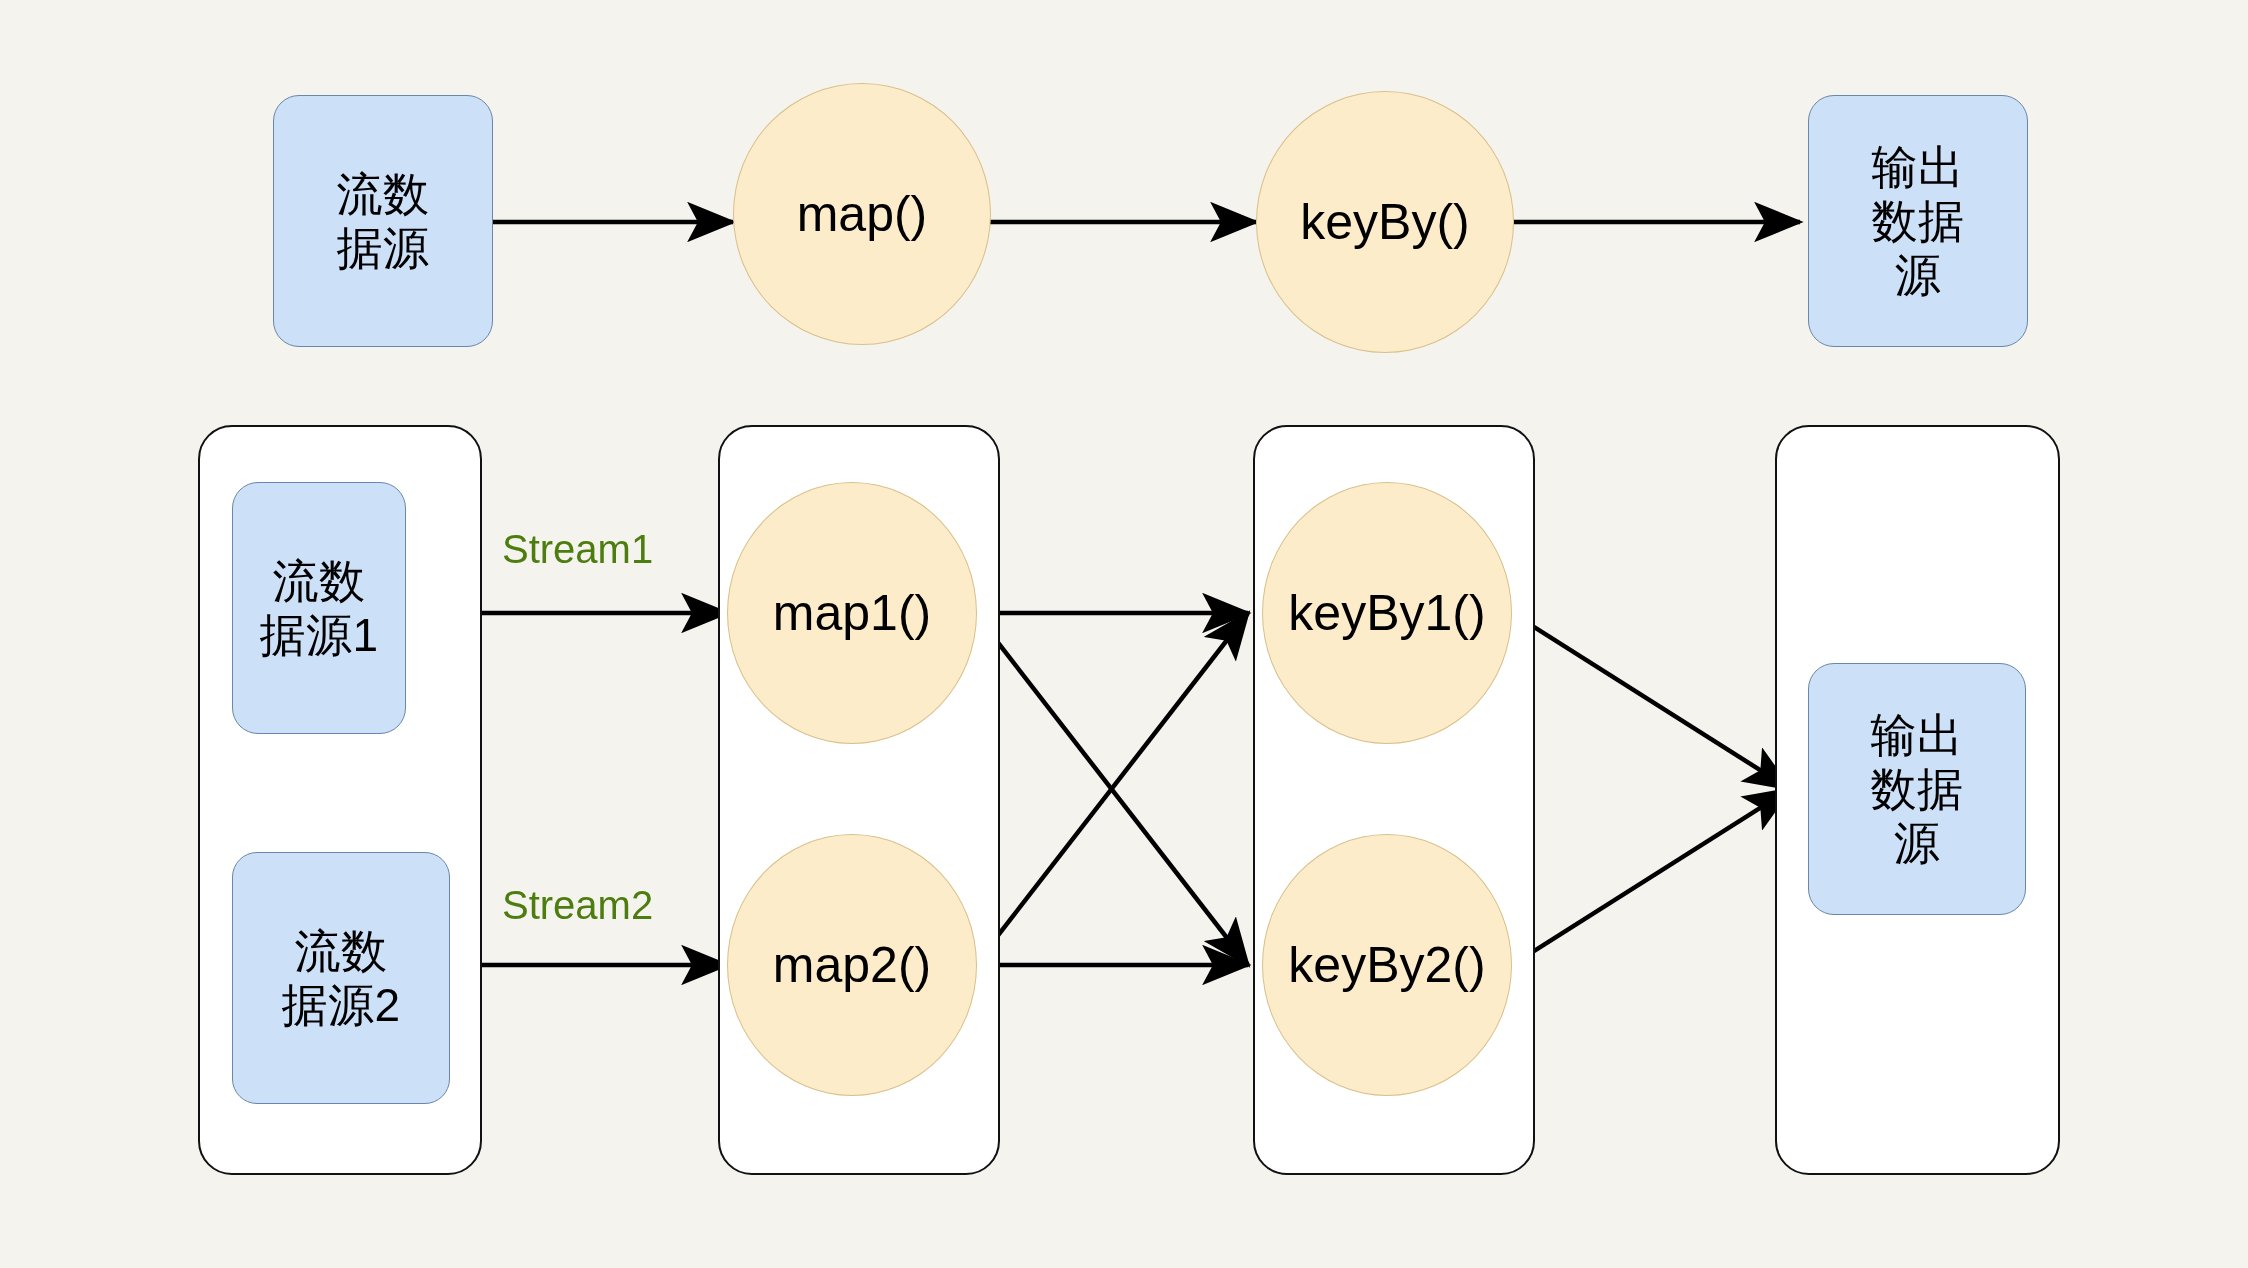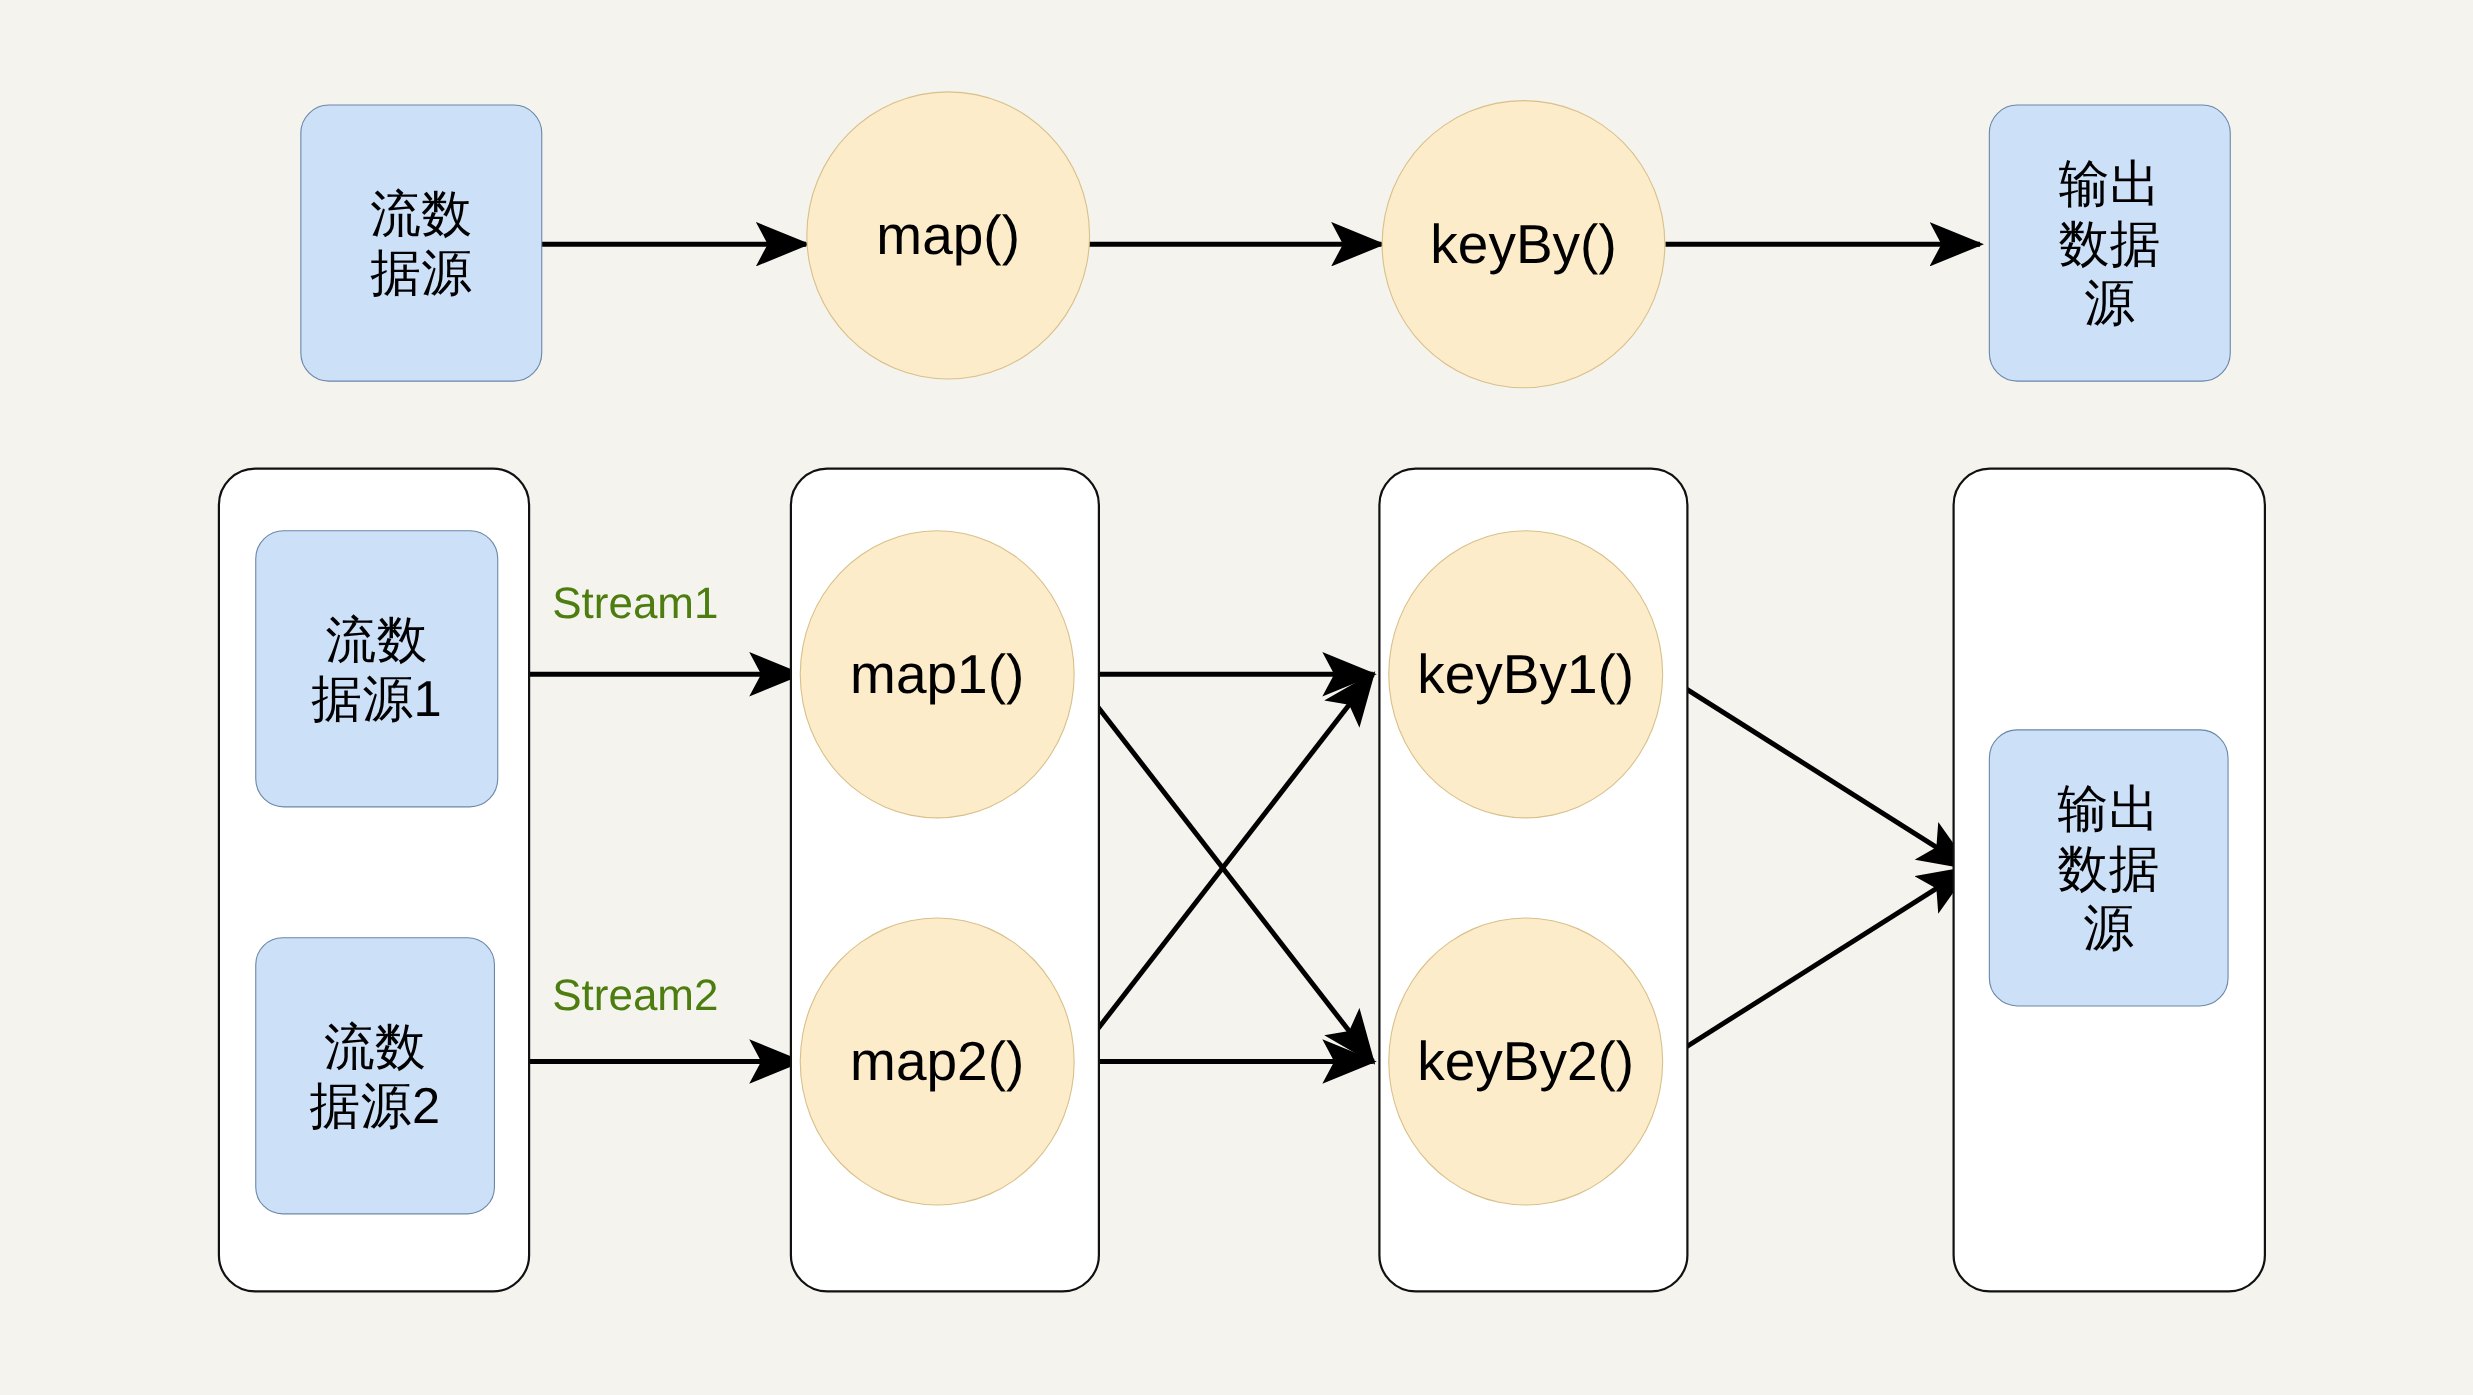--- a/index.html
+++ b/index.html
@@ -92,21 +92,21 @@
   </div>
 
   <div class="node group-box" style="left:198px;top:425px;width:284px;height:750px;"></div>
 
   <div class="node group-box" style="left:718px;top:425px;width:282px;height:750px;"></div>
 
   <div class="node group-box" style="left:1253px;top:425px;width:282px;height:750px;"></div>
 
   <div class="node group-box" style="left:1775px;top:425px;width:285px;height:750px;"></div>
 
-  <div class="node src-box" style="left:232px;top:482px;width:221px;height:252px;">
+  <div class="node src-box" style="left:232px;top:482px;width:174px;height:252px;">
     <span style="display:block;width:2.6em;">流数据源1</span>
   </div>
 
   <div class="node src-box" style="left:232px;top:852px;width:218px;height:252px;border-radius:25px;">
     <span style="display:block;width:2.6em;">流数据源2</span>
   </div>
 
   <div class="node op-circle" style="left:727px;top:482px;width:250px;height:262px;">
     <span>map1()</span>
   </div>

